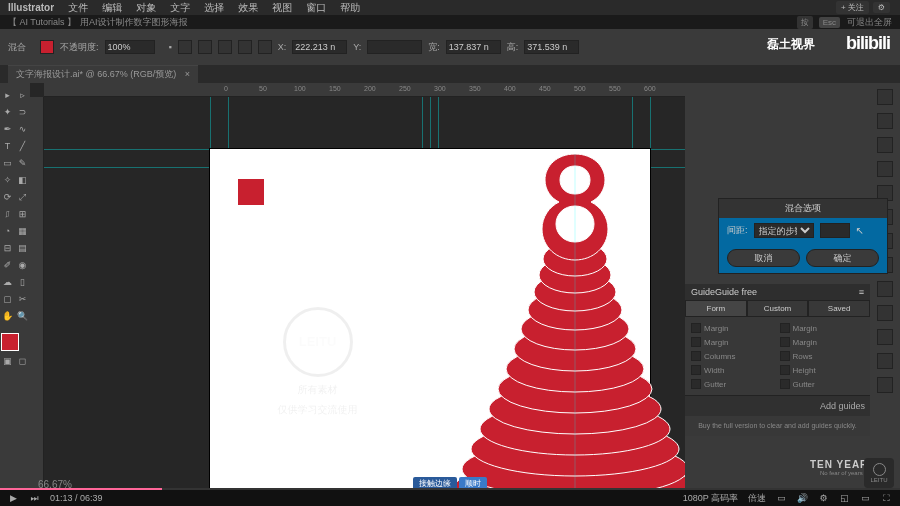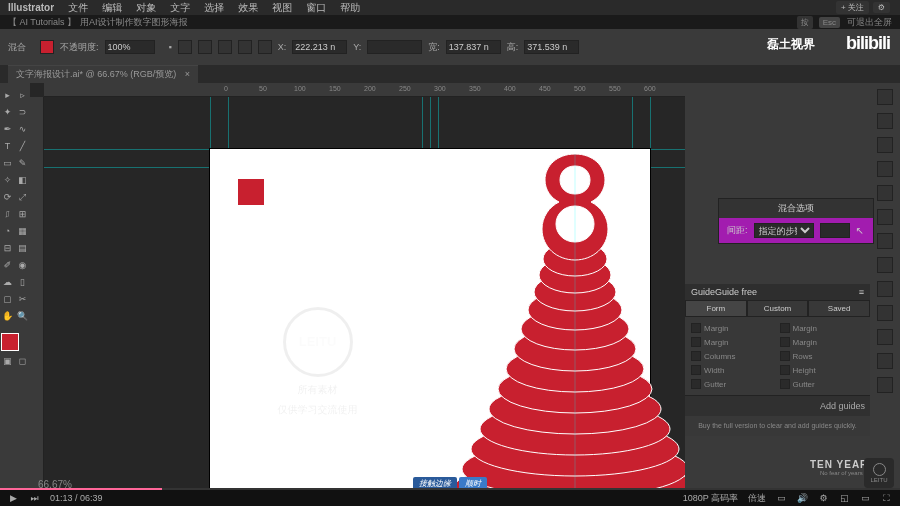--- a/index.html
+++ b/index.html
@@ -29,21 +29,21 @@
 .poster-title .sq{width:26px;height:26px;background:#c8202f;}
 .poster-title .txt{color:#444;font-size:14px;font-weight:300;}
 .poster-title .sub{color:#999;font-size:8px;margin-top:4px;}
 .watermark{position:absolute;left:50px;top:155px;width:115px;height:115px;opacity:.06;display:flex;flex-direction:column;align-items:center;justify-content:center;}
 .watermark .circ{width:70px;height:70px;border:3px solid #000;border-radius:50%;display:flex;align-items:center;justify-content:center;font-weight:bold;font-size:13px;}
 .watermark .wt{font-size:10px;margin-top:6px;color:#000;}
 .blend-shape{position:absolute;left:215px;top:-5px;width:300px;height:420px;}
 .rightcol{width:30px;background:#3a3a3a;display:flex;flex-direction:column;align-items:center;padding-top:6px;gap:8px;}
 .rightcol .ric{width:16px;height:16px;background:#333;border:1px solid #222;}
 .panels{width:185px;background:#3a3a3a;display:flex;flex-direction:column;}
-.dialog{position:absolute;left:718px;top:198px;width:156px;background:#a21caf;border:1px solid #222;font-size:9px;color:#ccc;z-index:50;}
+.dialog{position:absolute;left:718px;top:198px;width:170px;background:#0369a1;border:1px solid #222;font-size:9px;color:#ccc;z-index:50;}
 .dialog .dtitle{background:#333;padding:3px 6px;text-align:center;font-size:9px;}
 .dialog .drow{display:flex;align-items:center;padding:5px 8px;gap:6px;}
 .dialog select,.dialog input{background:#2a2a2a;border:1px solid #222;color:#ccc;font-size:9px;height:15px;}
 .dialog select{width:60px;}
 .dialog input{width:28px;padding:0 14px;}
 .dialog .btns{display:flex;gap:6px;padding:6px 8px;}
 .dialog .btns button{flex:1;background:#3a3a3a;border:1px solid #222;color:#ccc;font-size:9px;height:18px;border-radius:9px;cursor:pointer;}
 .dialog .chk{display:flex;align-items:center;gap:4px;padding:3px 8px;}
 .gg-panel{background:#383838;margin-top:6px;}
 .gg-panel .pt{background:#2e2e2e;padding:3px 6px;font-size:9px;display:flex;justify-content:space-between;}
@@ -59,21 +59,21 @@
 .logo-leitu{position:absolute;right:85px;top:36px;font-size:12px;font-weight:bold;color:#fff;}
 .tenyears{position:absolute;right:24px;bottom:30px;text-align:center;font-size:9px;color:#ccc;}
 .tenyears .big{font-weight:bold;font-size:10px;letter-spacing:1px;}
 .tenyears .sm{font-size:6px;color:#888;}
 .corner-logo{position:absolute;right:6px;bottom:18px;width:30px;height:30px;background:#2a2a2a;border-radius:4px;display:flex;flex-direction:column;align-items:center;justify-content:center;font-size:6px;color:#888;}
 .corner-logo .cc{width:13px;height:13px;border:1.5px solid #888;border-radius:50%;margin-bottom:1px;}
 .player{position:absolute;bottom:0;left:0;right:0;height:16px;background:#111;display:flex;align-items:center;padding:0 8px;gap:10px;font-size:9px;color:#aaa;}
 .player .pico{width:11px;height:11px;display:flex;align-items:center;justify-content:center;}
 .player .prog{position:absolute;top:-2px;left:0;right:0;height:2px;background:#333;}
 .player .prog .fill{height:100%;width:18%;background:#ff6699;}
-.captionbar{position:absolute;bottom:16px;left:0;right:0;height:14px;display:flex;align-items:center;justify-content:center;gap:2px;font-style:italic;}
+.captionbar{position:absolute;bottom:16px;left:0;right:0;height:14px;display:flex;align-items:center;justify-content:center;gap:2px;}
 .captionbar .pill{background:#2a5a9a;color:#fff;font-size:8px;padding:1px 6px;border-radius:2px;}
 .captionbar .pill.or{background:#3a7ac8;}
 .statusleft{position:absolute;bottom:16px;left:38px;font-size:10px;color:#888;}
 .ori-icons{display:flex;gap:1px;}
 .ori-icons .oi{width:9px;height:9px;background:#2a2a2a;border:1px solid #555;}
 .topright{position:absolute;right:10px;top:0;height:15px;display:flex;align-items:center;gap:4px;}
 .topright .tri{background:#333;padding:1px 5px;font-size:8px;border-radius:2px;}
 </style>
 </head>
 <body>
@@ -338,20 +338,24 @@
 </div>
 
 <div class="dialog">
   <div class="dtitle">混合选项</div>
   <div class="drow">
     <span>间距:</span>
     <select><option>指定的步数</option></select>
     <input value="18" style="">
     <span style="font-size:10px">↖</span>
   </div>
+  <div class="btns">
+    <button>取消</button>
+    <button>确定</button>
+  </div>
 </div>
 
 <div class="tenyears">
   <div class="big">TEN YEARS</div>
   <div class="sm">No fear of years .</div>
 </div>
 <div class="corner-logo">
   <div class="cc"></div>
   <span>LEITU</span>
 </div>

